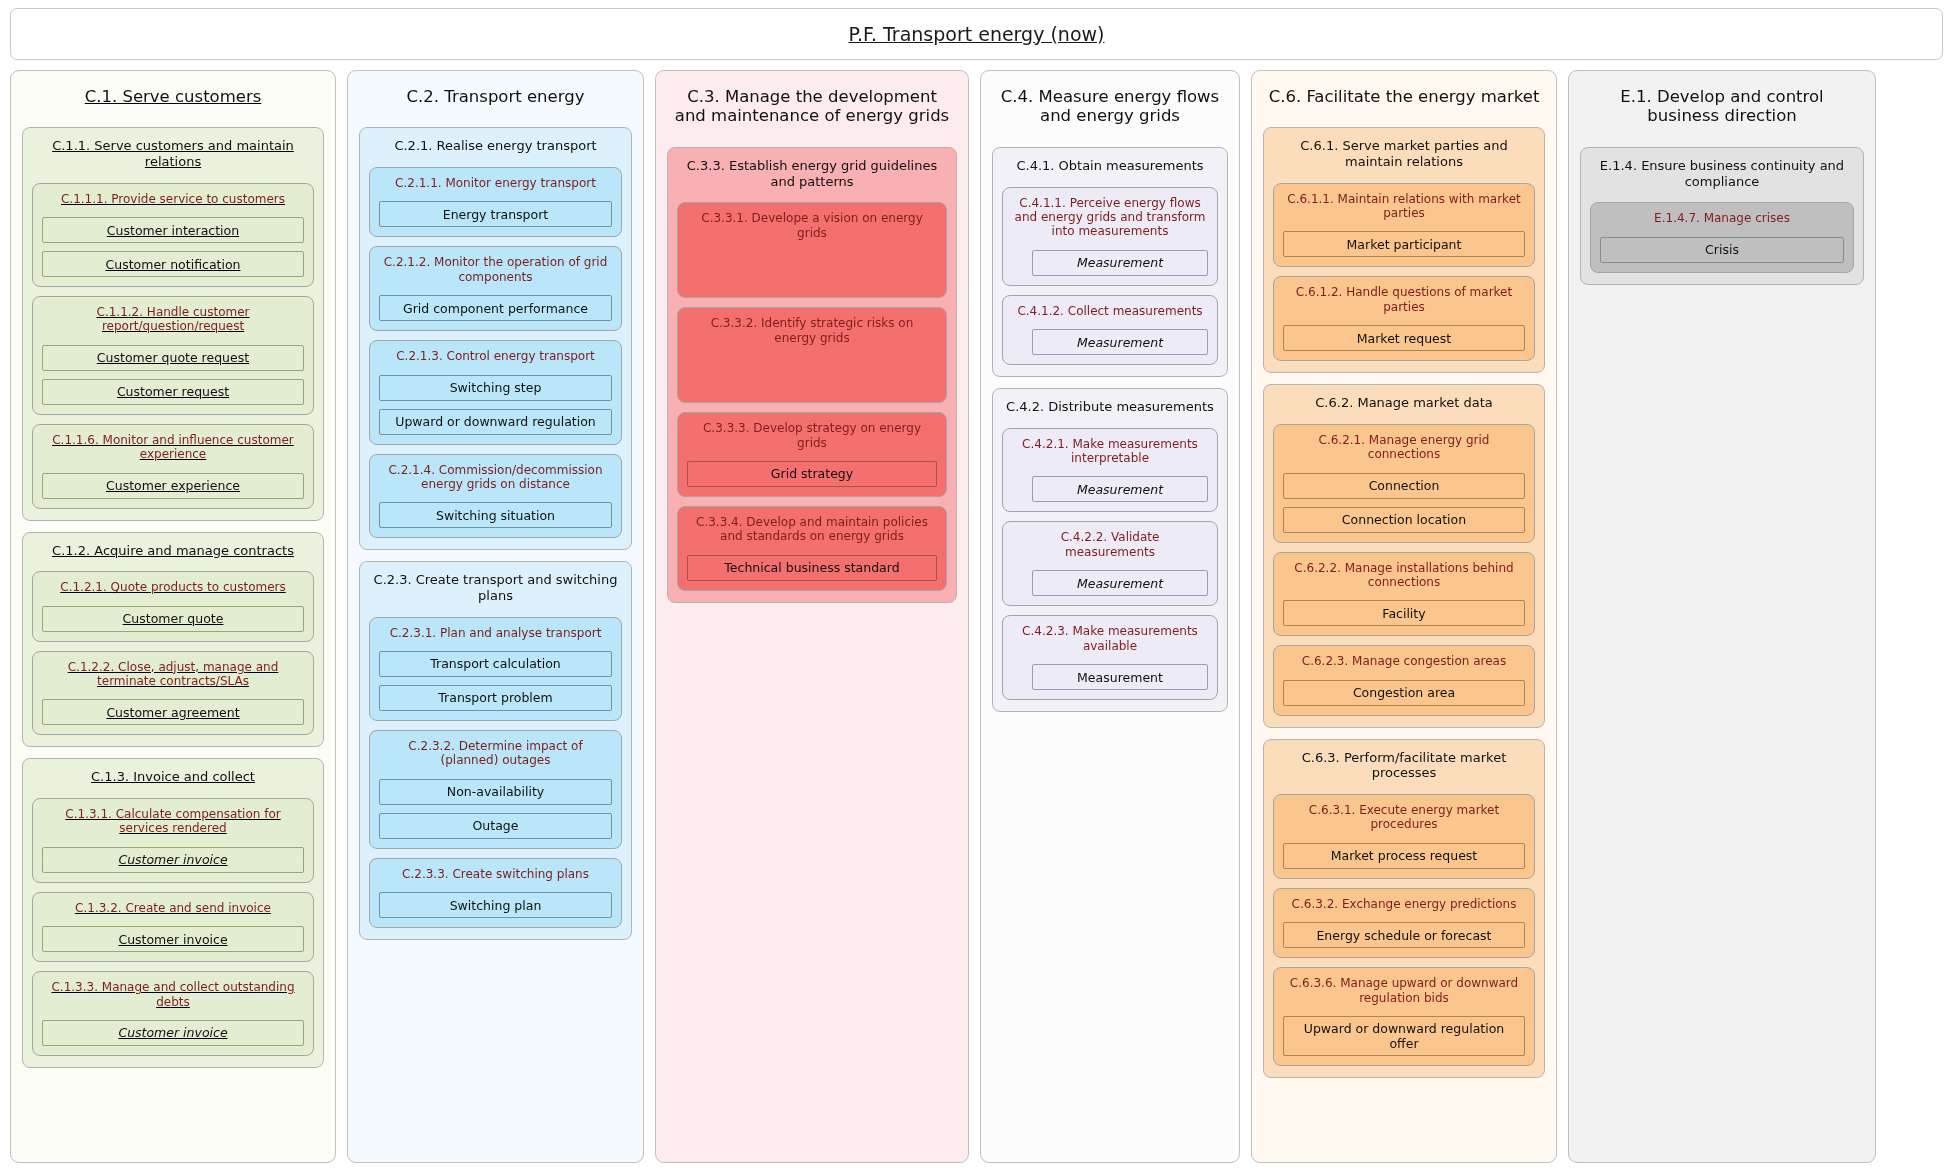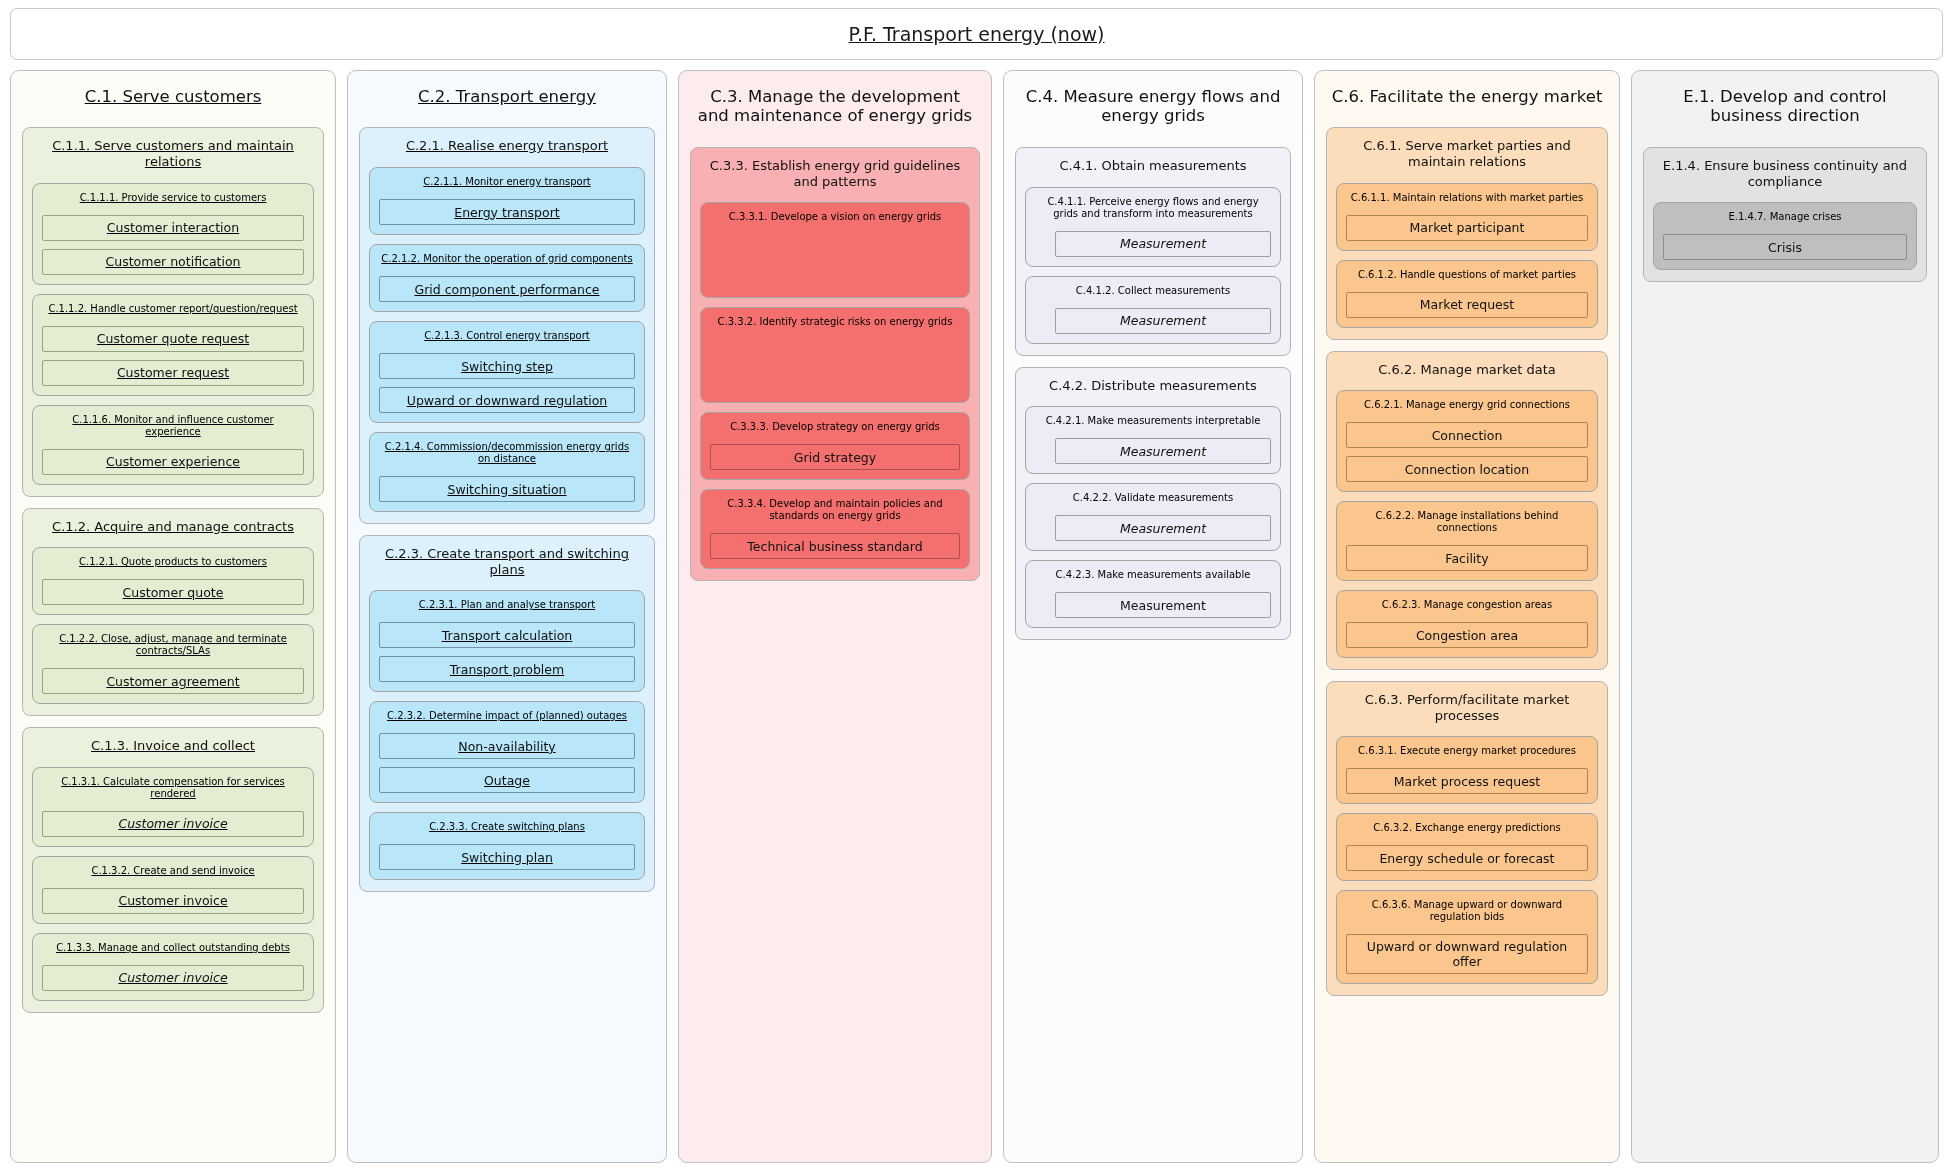--- a/index.html
+++ b/index.html
@@ -57,23 +57,23 @@
   .col-title {
     text-align: center;
     font-size: 16.5px;
     line-height: 1.18;
     color: #111;
     padding: 6px 4px 10px 4px;
   }
 
   
   .col-c1 { width: 326px; background: #fbfdf6; text-decoration: underline; }
-  .col-c2 { width: 320px; background: #f4fafe; text-decoration: underline; }
+  .col-c2 { width: 297px; background: #f4fafe; }
   .col-c3 { width: 314px; background: #fdecee; }
-  .col-c4 { width: 300px; background: #fcfcfd; }
+  .col-c4 { width: 260px; background: #fcfcfd; }
   .col-c6 { width: 306px; background: #fff9f1; }
   .col-e1 { width: 308px; background: #f2f2f2; }
 
   
   .grp {
     border: 1px solid #b4b4b4;
     border-radius: 8px;
     padding: 8px 9px 11px 9px;
     display: flex;
     flex-direction: column;
@@ -91,23 +91,23 @@
   .sub {
     border: 1px solid #a5a5a5;
     border-radius: 8px;
     padding: 7px 9px 9px 9px;
     display: flex;
     flex-direction: column;
     gap: 8px;
   }
   .sub > .sub-title {
     text-align: center;
-    font-size: 10px;
+    font-size: 12px;
     line-height: 1.2;
-    color: #000000;
+    color: #7f1d1d;
     padding: 1px 2px 3px 2px;
   }
 
   
   .leaf {
     border: 1px solid #999;
     border-radius: 2px;
     min-height: 26px;
     display: flex;
     align-items: center;

